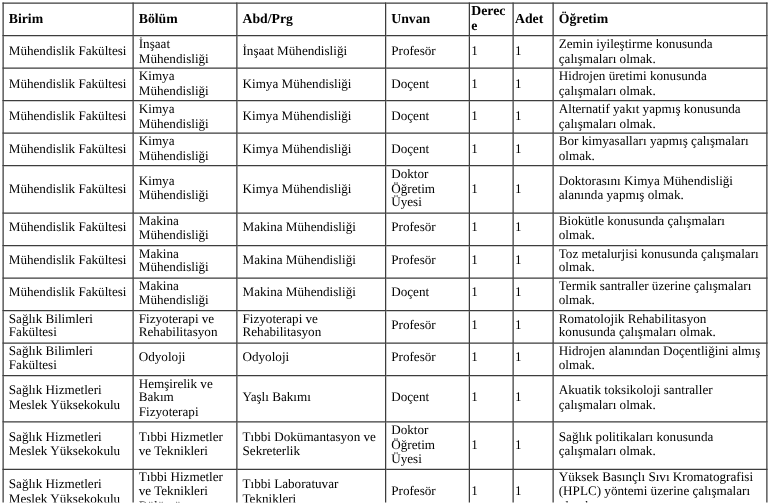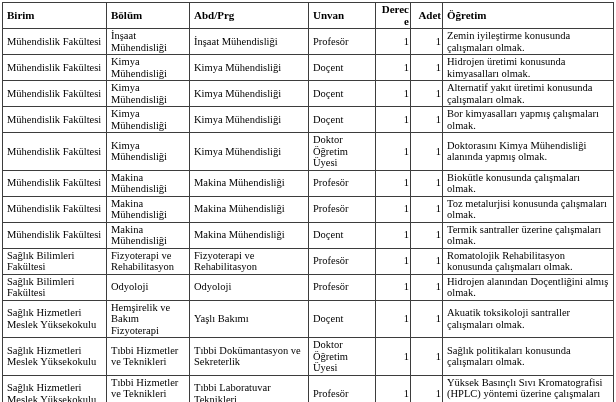--- a/index.html
+++ b/index.html
@@ -32,21 +32,21 @@
     text-align: left;
     overflow: hidden;
     word-wrap: break-word;
   }
   th {
     font-weight: bold;
     font-size: 11px;
     height: 19px;
   }
   td { height: 23px; }
-  th.num, td.num { text-align: right; padding: 1px 1px; }
+  th.num, td.num { text-align: left; padding: 1px 1px; }
   tr.tall td { height: 31px; }
 </style>
 </head>
 <body>
 
 <div class="page">
   <table class="positions">
     <colgroup>
       <col style="width:104px">
       <col style="width:83px">
@@ -78,31 +78,31 @@
     <td>Zemin iyileştirme konusunda çalışmaları olmak.</td>
   </tr>
 
   <tr>
     <td>Mühendislik Fakültesi</td>
     <td>Kimya Mühendisliği</td>
     <td>Kimya Mühendisliği</td>
     <td>Doçent</td>
     <td class="num">1</td>
     <td class="num">1</td>
-    <td>Hidrojen üretimi konusunda kimyasalları olmak.</td>
-  </tr>
-
-  <tr>
-    <td>Mühendislik Fakültesi</td>
-    <td>Kimya Mühendisliği</td>
-    <td>Kimya Mühendisliği</td>
-    <td>Doçent</td>
-    <td class="num">1</td>
-    <td class="num">1</td>
-    <td>Alternatif yakıt üretimi konusunda çalışmaları olmak.</td>
+    <td>Hidrojen üretimi konusunda çalışmaları olmak.</td>
+  </tr>
+
+  <tr>
+    <td>Mühendislik Fakültesi</td>
+    <td>Kimya Mühendisliği</td>
+    <td>Kimya Mühendisliği</td>
+    <td>Doçent</td>
+    <td class="num">1</td>
+    <td class="num">1</td>
+    <td>Alternatif yakıt yapmış konusunda çalışmaları olmak.</td>
   </tr>
 
   <tr>
     <td>Mühendislik Fakültesi</td>
     <td>Kimya Mühendisliği</td>
     <td>Kimya Mühendisliği</td>
     <td>Doçent</td>
     <td class="num">1</td>
     <td class="num">1</td>
     <td>Bor kimyasalları yapmış çalışmaları olmak.</td>

